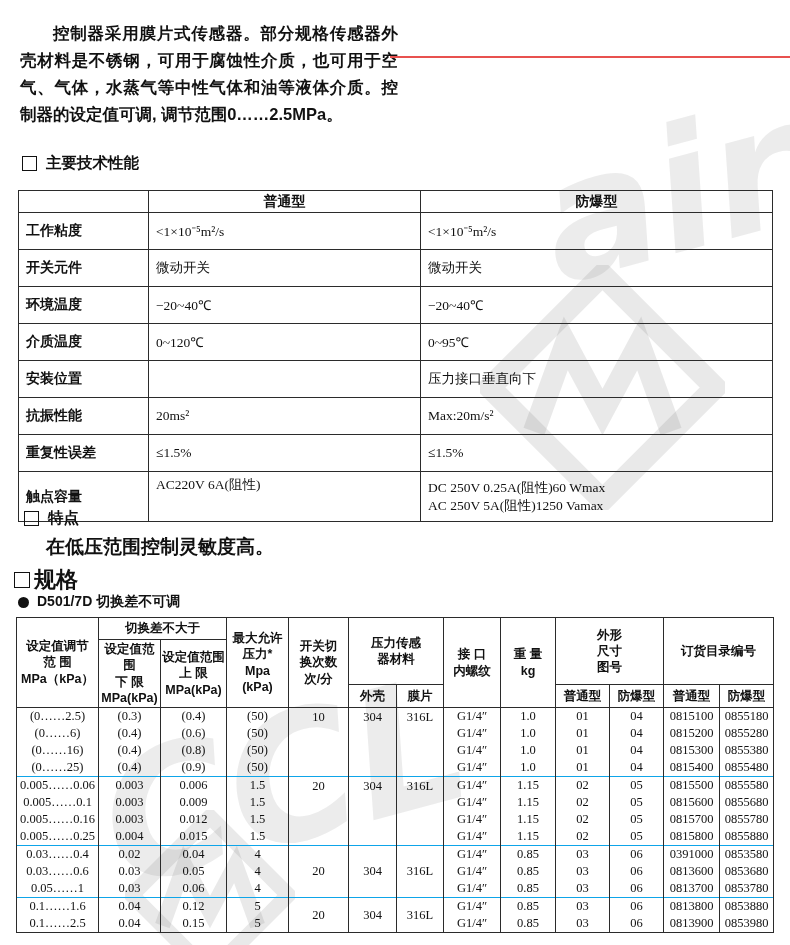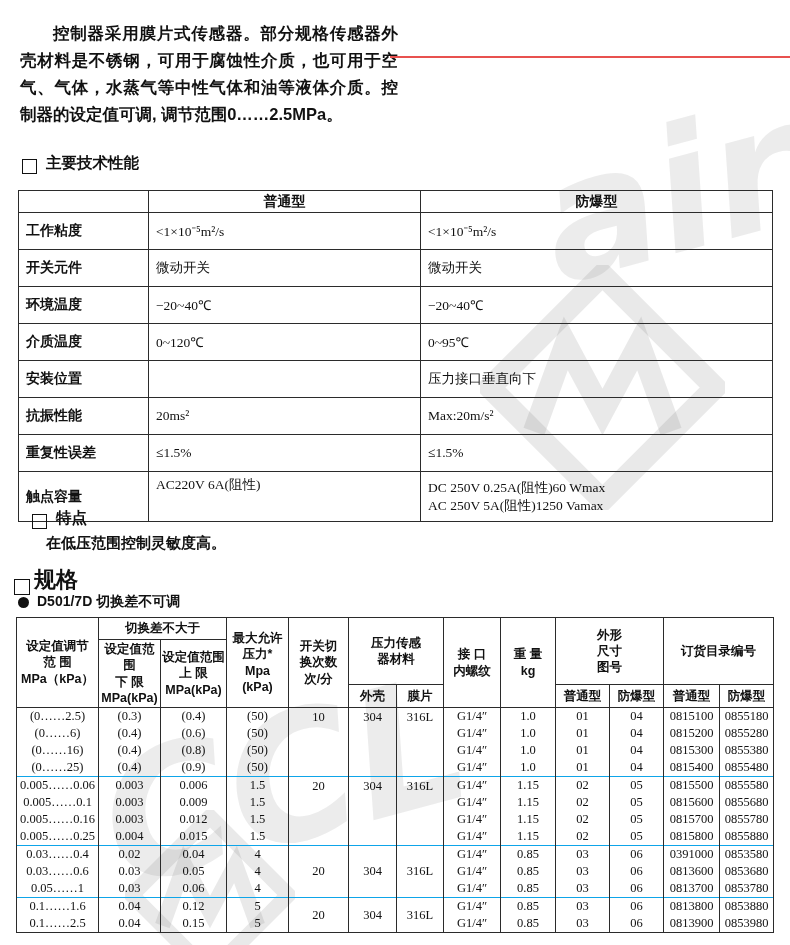--- a/index.html
+++ b/index.html
@@ -29,28 +29,28 @@
   .red-line { position:absolute; left:390px; top:56px; width:400px; height:2px; background:#e8514f; }
 
   
   .intro {
     position:absolute; left:20px; top:20px; width:378px;
     font-size:16.5px; font-weight:bold; line-height:27px;
     text-align:justify; text-indent:2em;
   }
 
   
-  .sec { position:absolute; font-weight:bold; display:flex; align-items:flex-end; }
+  .sec { position:absolute; font-weight:bold; display:flex; align-items:center; }
   .sq {
     display:inline-block; width:15px; height:15px;
     border:1.6px solid #111; margin-right:9px; flex:0 0 auto;
   }
   .sec-perf { left:22px; top:153px; font-size:15.5px; }
-  .sec-feat { left:32px; top:508px; font-size:15.5px; }
-  .feat-text { position:absolute; left:46px; top:534px; font-size:15px; font-family:"Liberation Serif", serif; font-weight:bold; }
+  .sec-feat { left:24px; top:508px; font-size:15.5px; }
+  .feat-text { position:absolute; left:46px; top:534px; font-size:19px; font-family:"Liberation Serif", serif; font-weight:bold; }
   .sec-spec { left:14px; top:565px; font-size:22px; }
   .sec-spec .sq { width:16px; height:16px; margin-right:4px; }
   .spec-sub { position:absolute; left:18px; top:593px; font-size:14px; font-weight:bold; display:flex; align-items:center; }
   .bullet { display:inline-block; width:11px; height:11px; border-radius:50%; background:#111; margin-right:8px; }
 
   
   table { border-collapse:collapse; background:transparent; }
   .perf {
     position:absolute; left:18px; top:190px; width:754px;
     table-layout:fixed;

